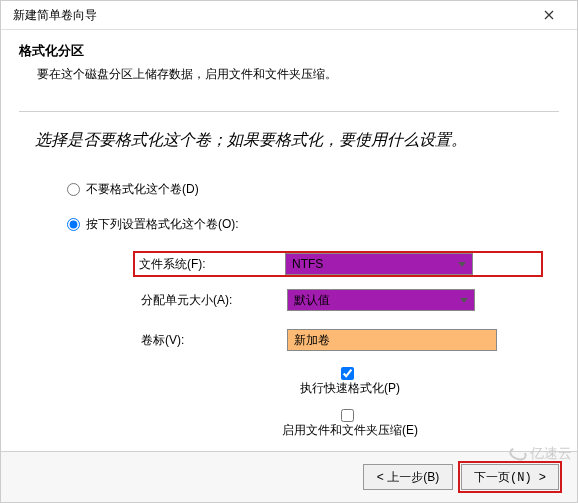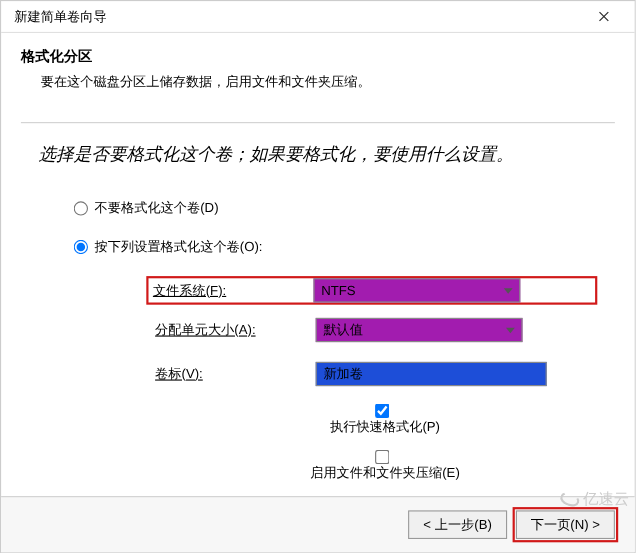--- a/index.html
+++ b/index.html
@@ -54,29 +54,28 @@
     .form-row-highlighted {
       border: 2px solid #d11919;
       padding: 6px 4px 6px 0;
       margin-left: -4px;
       margin-bottom: 10px;
       width: 410px;
     }
     .form-label {
       width: 150px; padding-left: 4px;
       font-size: 12px;
-      text-decoration: underline;
     }
     .form-control {
       width: 210px; height: 22px;
       border: 1px solid #888;
       padding: 2px 6px;
       font-size: 12px;
       font-family: inherit;
-      background: #1d4ed8;
+      background: #fdba74;
     }
     .select-btn {
       display: flex; align-items: center;
       width: 188px; height: 22px;
       border: 1px solid #888;
       background: #a21caf;
       padding: 0 6px;
       font-size: 12px;
     }
     .select-btn .select-text { flex: 1; }
@@ -102,20 +101,21 @@
       min-width: 90px; height: 26px;
       border: 1px solid #999;
       background: #f0f0f0;
       font-size: 12px;
       font-family: inherit;
       padding: 0 12px;
     }
     .btn-highlighted {
       outline: 2px solid #d11919;
       outline-offset: 1px;
+      font-family: Liberation Mono, monospace;
     }
     .watermark {
       position: absolute;
       right: 6px; bottom: 40px;
       font-size: 14px; color: #ccc;
       display: flex; align-items: center; gap: 3px;
       pointer-events: none;
     }
     .watermark-icon {
       width: 18px; height: 12px;

